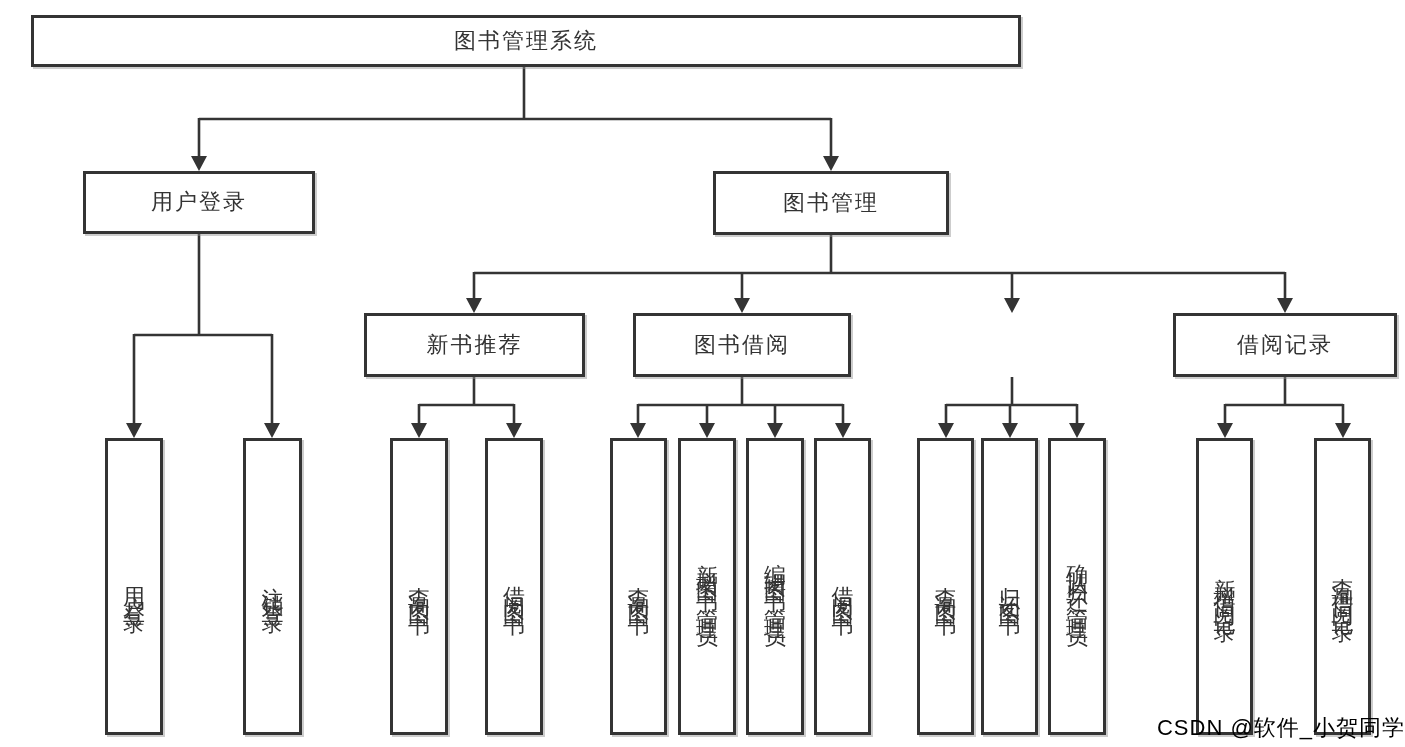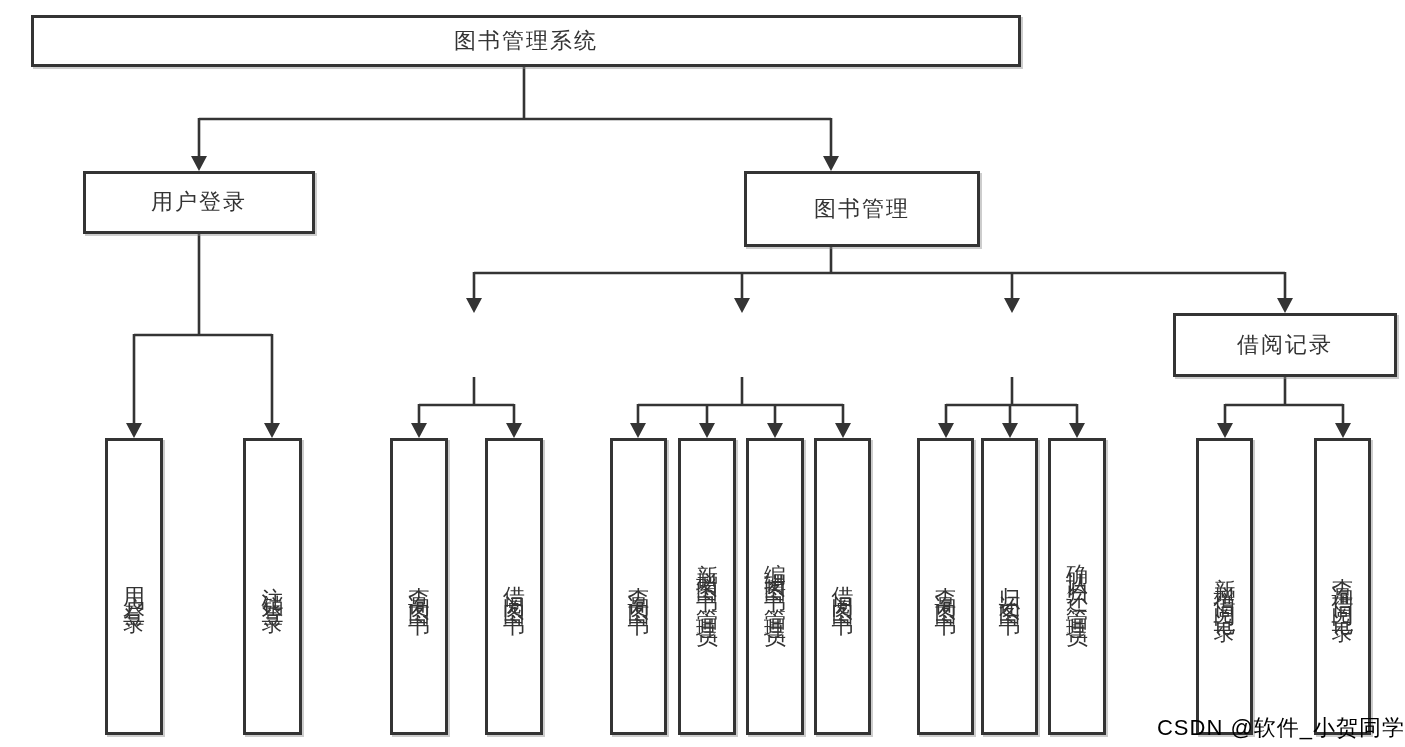--- a/index.html
+++ b/index.html
@@ -102,24 +102,30 @@
     </g>
   </svg>
 
   <div class="node h" style="left:31px;top:15px;width:990px;height:52px">
     <span class="lbl">图书管理系统</span>
   </div>
 
   <div class="node h" style="left:83px;top:171px;width:232px;height:63px">
     <span class="lbl">用户登录</span>
   </div>
-  <div class="node h" style="left:744px;top:171px;width:236px;height:76px">
+  <div class="node h" style="left:713px;top:171px;width:236px;height:64px">
     <span class="lbl">图书管理</span>
   </div>
 
+  <div class="node h" style="left:364px;top:313px;width:221px;height:64px">
+    <span class="lbl">新书推荐</span>
+  </div>
+  <div class="node h" style="left:633px;top:313px;width:218px;height:64px">
+    <span class="lbl">图书借阅</span>
+  </div>
   <div class="node h" style="left:1173px;top:313px;width:224px;height:64px">
     <span class="lbl">借阅记录</span>
   </div>
 
   <div class="node v" style="left:105px;top:438px;width:58px;height:297px">
     <span class="lbl">用户登录</span>
   </div>
   <div class="node v" style="left:243px;top:438px;width:59px;height:297px">
     <span class="lbl">注销登录</span>
   </div>

